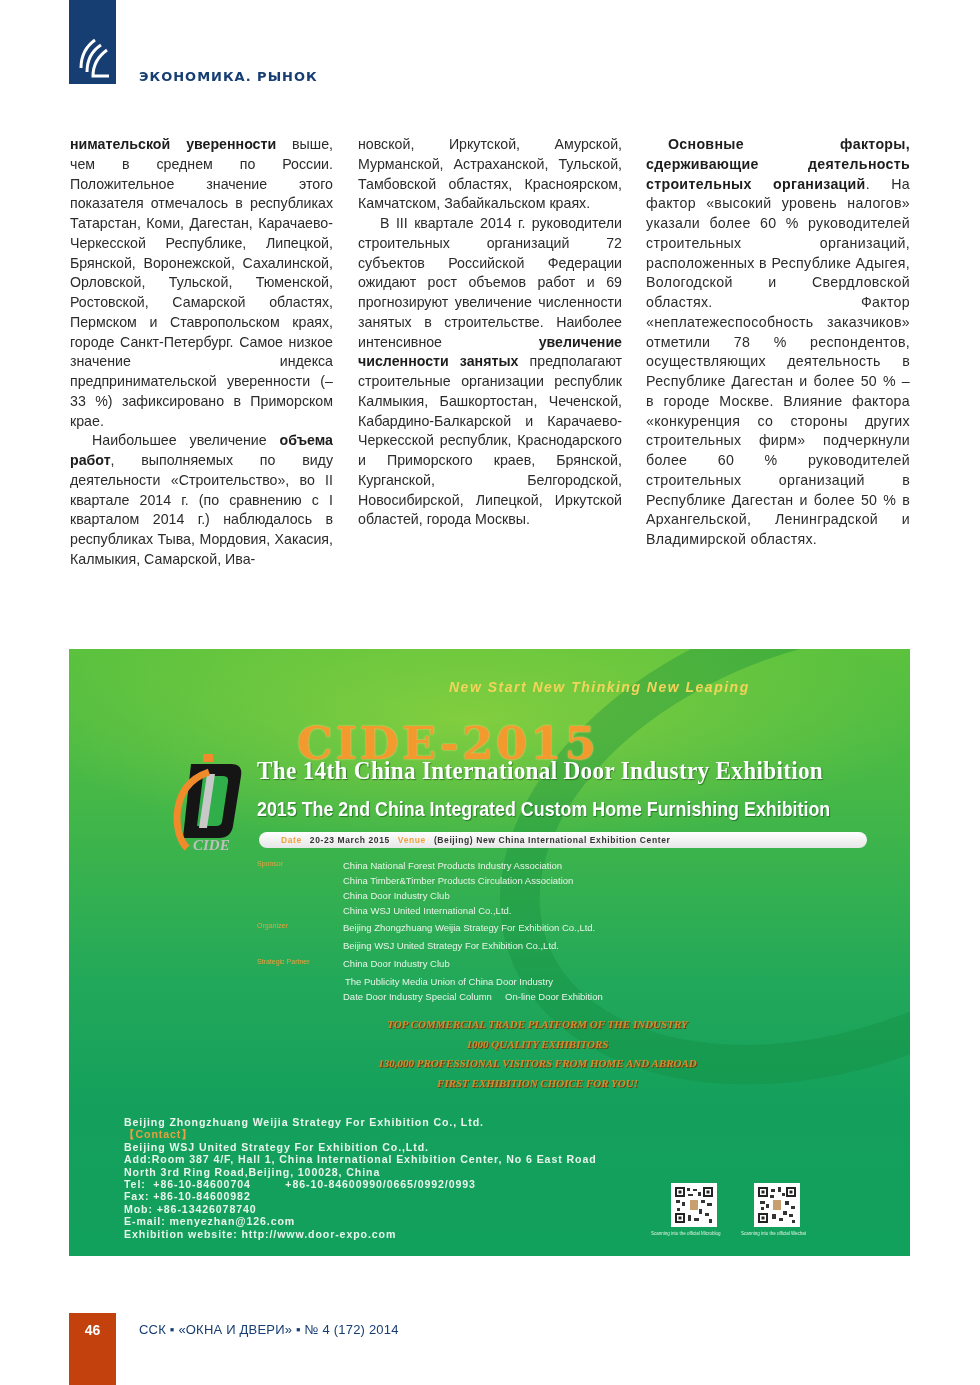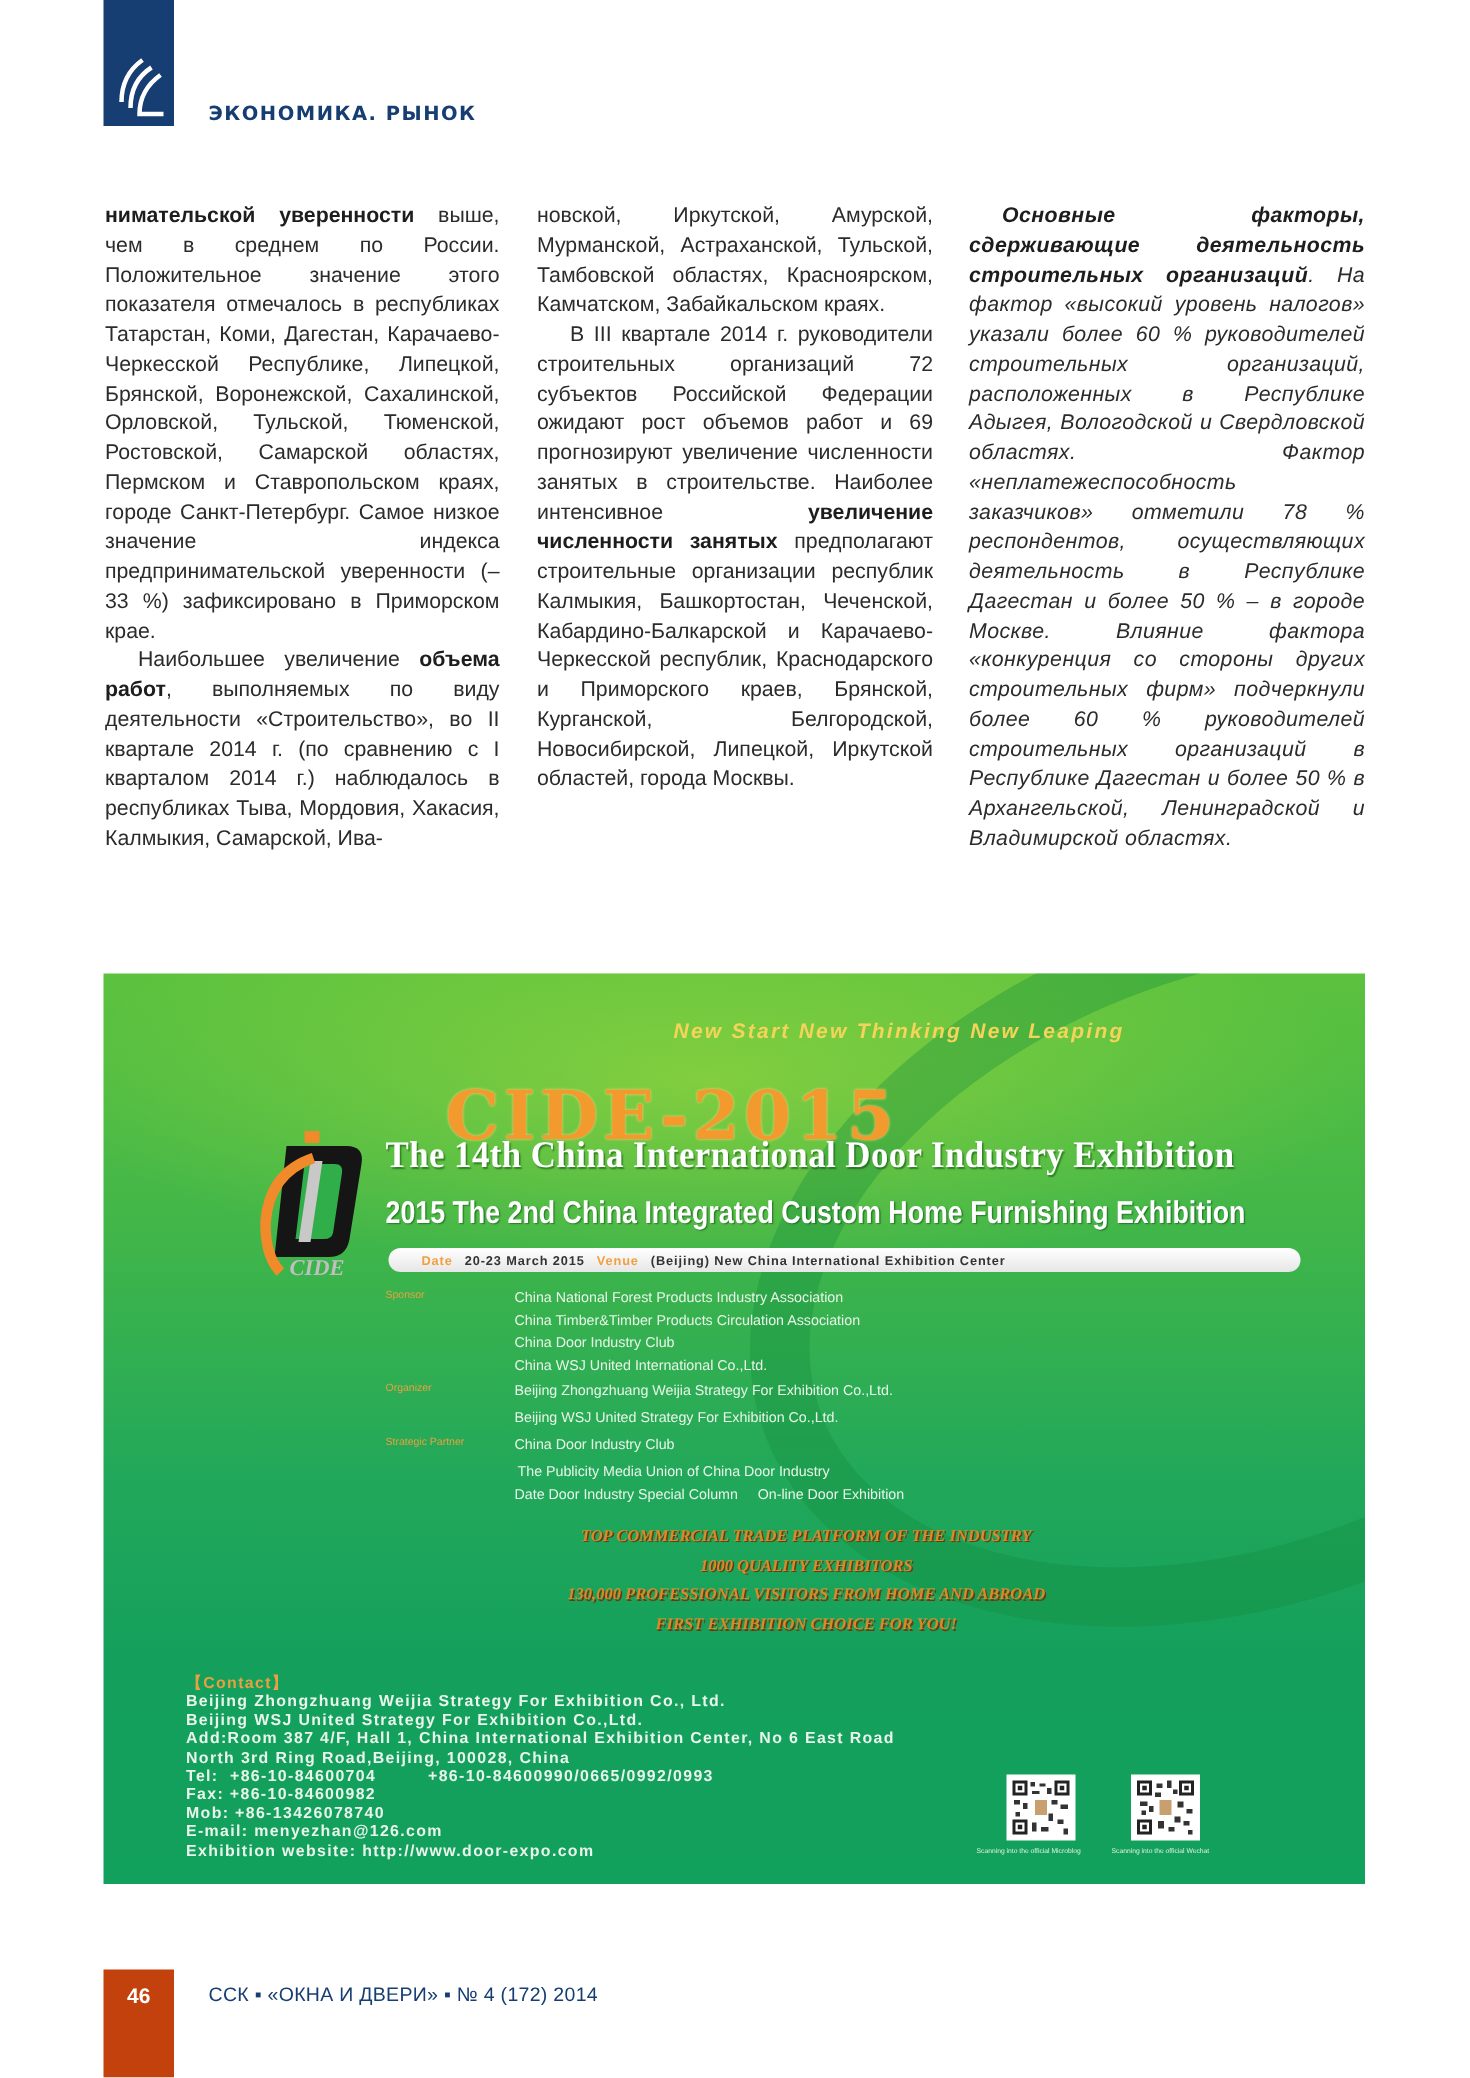--- a/index.html
+++ b/index.html
@@ -8,21 +8,21 @@
   .tab-top { position:absolute; left:69px; top:0; width:47px; height:84px; background:#163e72; }
   .tab-top svg { position:absolute; left:6px; top:38px; }
   .section-title { position:absolute; left:139px; top:69px; font-size:13px; font-weight:bold; color:#163e72;
                    letter-spacing:1px; font-family:"DejaVu Sans", sans-serif; }
   .col { position:absolute; top:135px; font-size:14.2px; line-height:19.75px; text-align:justify;
          color:#2b2b2b; }
   .col p { margin:0; }
   .col p.indent { text-indent:22px; }
   .col1 { left:70px; width:263px; }
   .col2 { left:358px; width:264px; }
-  .col3 { left:646px; width:264px;font-style:italic; }
+  .col3 { left:646px; width:264px; }
   .col b { color:#1d1d1d; }
   .col3 p.spaced { letter-spacing:0.3px; }
 
   .ad { position:absolute; left:69px; top:649px; width:841px; height:607px; overflow:hidden;
         background: linear-gradient(180deg, #5cc23e 0%, #3fb54a 30%, #22a85a 55%, #14a05c 75%, #12a05d 100%); }
   .ad .swoosh { position:absolute; left:420px; top:-40px; width:600px; height:380px; border-radius:50%;
         border:40px solid rgba(20,140,60,0.35); transform:rotate(-20deg); }
   .ad .glow { position:absolute; left:-50px; top:-60px; width:900px; height:260px; border-radius:50%;
         background: radial-gradient(ellipse at center, rgba(170,220,60,0.55), rgba(170,220,60,0) 70%); }
   .slogan { position:absolute; left:380px; top:30px; font-size:14px; font-weight:bold; font-style:italic;
@@ -139,22 +139,22 @@
   </div>
 
   <div class="claims">
     <div>TOP COMMERCIAL TRADE PLATFORM OF THE INDUSTRY</div>
     <div>1000  QUALITY  EXHIBITORS</div>
     <div>130,000 PROFESSIONAL  VISITORS FROM HOME AND ABROAD</div>
     <div>FIRST EXHIBITION CHOICE FOR YOU!</div>
   </div>
 
   <div class="contact">
+    <div class="line">Beijing Zhongzhuang Weijia Strategy For Exhibition Co., Ltd.</div>
     <div class="line lbl">【Contact】</div>
-    <div class="line">Beijing Zhongzhuang Weijia Strategy For Exhibition Co., Ltd.</div>
     <div class="line">Beijing WSJ United Strategy For Exhibition Co.,Ltd.</div>
     <div class="line">Add:Room 387 4/F, Hall 1, China International Exhibition Center, No 6 East Road</div>
     <div class="line">North 3rd Ring Road,Beijing, 100028, China</div>
     <div class="line" style="white-space:pre">Tel:  +86-10-84600704         +86-10-84600990/0665/0992/0993</div>
     <div class="line">Fax: +86-10-84600982</div>
     <div class="line">Mob: +86-13426078740</div>
     <div class="line">E-mail: menyezhan@126.com</div>
     <div class="line">Exhibition website: http://www.door-expo.com</div>
   </div>
 

